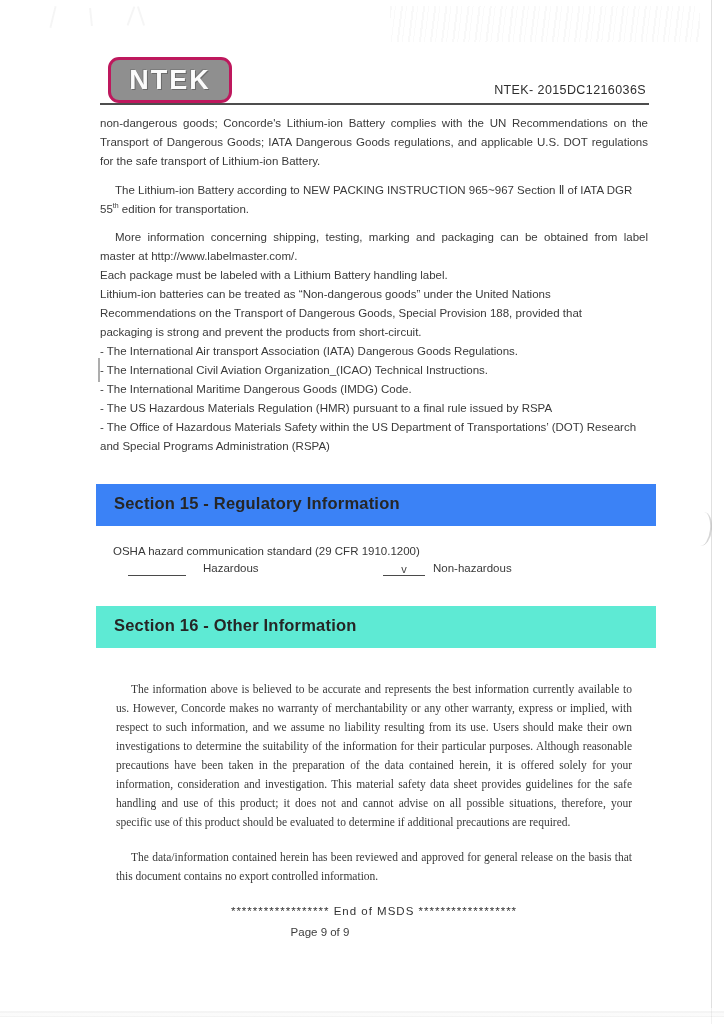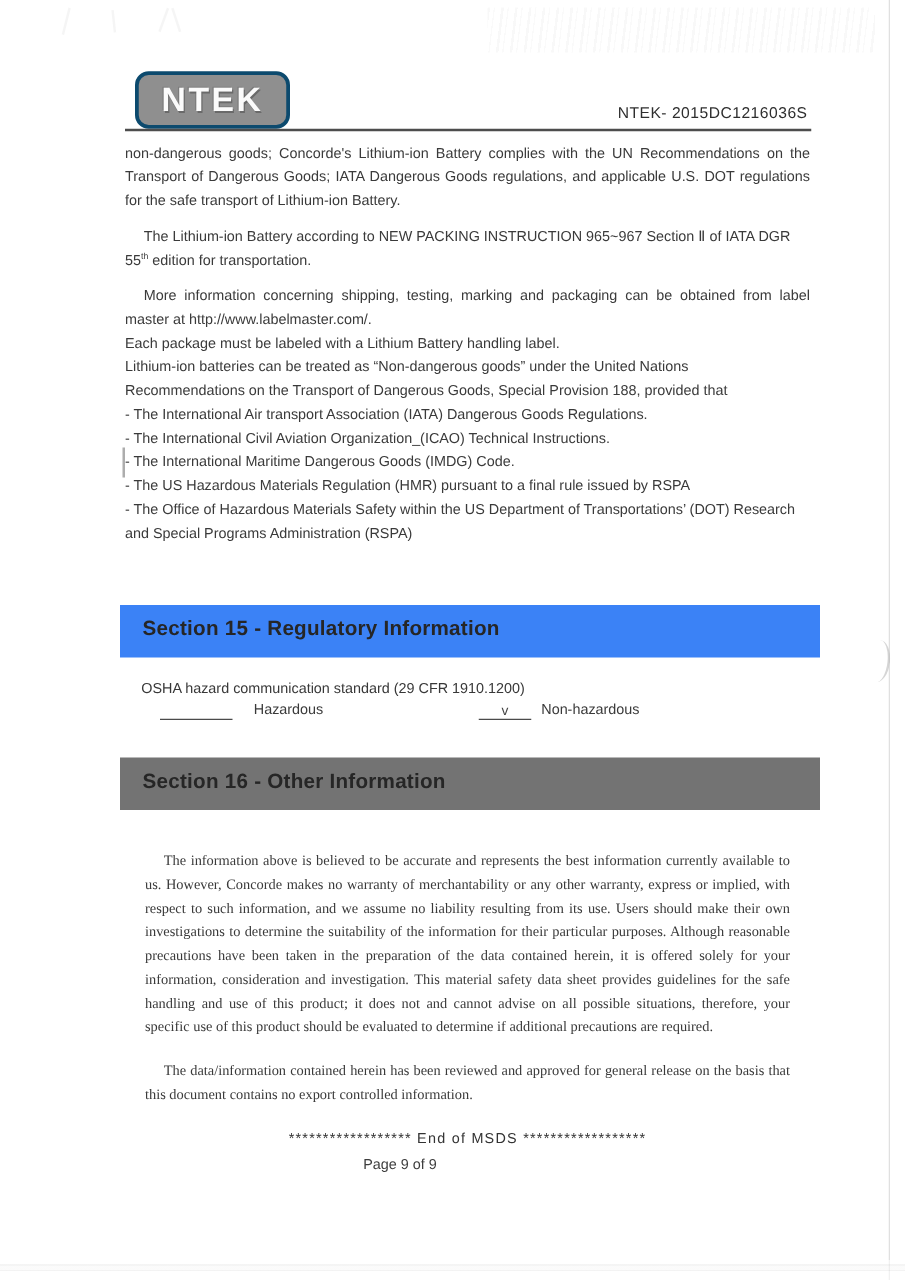--- a/index.html
+++ b/index.html
@@ -16,38 +16,38 @@
   .mark2{left:90px;top:8px;width:2px;height:18px;transform:rotate(-6deg);}
   .mark3{left:130px;top:6px;width:2px;height:20px;transform:rotate(20deg);}
   .mark4{left:140px;top:6px;width:2px;height:20px;transform:rotate(-18deg);}
   .margin-tick{position:absolute;left:98px;top:358px;width:2px;height:24px;background:#8a8a8a;opacity:.7;}
   .pen-arc{position:absolute;left:696px;top:512px;width:14px;height:34px;opacity:.55;
     border-right:2px solid #b5b5b5;border-radius:0 60% 60% 0 / 0 50% 50% 0;transform:rotate(6deg);}
   .scan-streaks-bottom{position:absolute;left:0;bottom:0;width:724px;height:16px;opacity:.55;
     background:repeating-linear-gradient(180deg,#ffffff 0 3px,#ececec 3px 5px,#f7f7f7 5px 8px,#e9e9e9 8px 9px,#ffffff 9px 16px);}
   
   .logo{position:absolute;left:108px;top:57px;width:118px;height:40px;background:#8f8f8f;
-    border:3px solid #0c4a6e;border-radius:11px;display:flex;align-items:center;justify-content:center;}
+    border:3px solid #be185d;border-radius:11px;display:flex;align-items:center;justify-content:center;}
   .logo span{font-size:27px;font-weight:700;letter-spacing:2px;color:#fbfbfb;
     text-shadow:1px 1px 0 #6a6a6a, -1px -1px 0 #7c7c7c;}
   .docnum{position:absolute;left:430px;top:83px;width:216px;text-align:right;
     font-size:12.5px;color:#2e2e2e;letter-spacing:.4px;}
   .header-rule{position:absolute;left:100px;top:103px;width:549px;height:2px;background:#4d4d4d;}
   
   .content1{position:absolute;left:100px;top:114px;width:548px;font-size:11.5px;line-height:19px;}
   .content1 p{margin:0;}
   .p1{margin-bottom:10px !important;}
   .p2{margin-bottom:9px !important;}
   .just{text-align:justify;}
   .indent{text-indent:15px;}
   sup{font-size:7px;vertical-align:super;line-height:0;}
   
   .band{position:absolute;left:96px;width:560px;height:42px;}
   .band-s15{top:484px;background:#3b82f6;}
-  .band-s16{top:606px;background:#737373;}
+  .band-s16{top:606px;background:#5eead4;}
   .band h2{margin:0;padding:10px 0 0 18px;font-size:16.5px;font-weight:700;color:#262626;letter-spacing:.2px;}
   
   .osha{position:absolute;left:113px;top:545px;font-size:11.5px;color:#383838;}
   .hazrow{position:absolute;left:100px;top:560px;width:548px;height:22px;font-size:11.5px;}
   .hazrow .blank{position:absolute;border-bottom:1.5px solid #4a4a4a;height:15px;display:inline-block;}
   .b1{left:28px;width:58px;}
   .l1{position:absolute;left:103px;top:2px;}
   .b2{left:283px;width:42px;text-align:center;}
   .b2 em{font-style:normal;font-size:11px;color:#444;position:relative;top:3px;}
   .l2{position:absolute;left:333px;top:2px;}
@@ -79,20 +79,21 @@
   <div class="docnum">NTEK- 2015DC1216036S</div>
   <div class="header-rule"></div>
 
   <div class="content1">
     <p class="just p1">non-dangerous goods; Concorde's Lithium-ion Battery complies with the UN Recommendations on the Transport of Dangerous Goods; IATA Dangerous Goods regulations, and applicable U.S. DOT regulations for the safe transport of Lithium-ion Battery.</p>
     <p class="indent p2"><span>The Lithium-ion Battery according to NEW PACKING INSTRUCTION 965~967 Section Ⅱ of IATA DGR 55</span><sup>th</sup><span> edition for transportation.</span></p>
     <p class="just indent">More information concerning shipping, testing, marking and packaging can be obtained from label master at http://www.labelmaster.com/.</p>
     <div>Each package must be labeled with a Lithium Battery handling label.</div>
     <div>Lithium-ion batteries can be treated as “Non-dangerous goods” under the United Nations</div>
     <div>Recommendations on the Transport of Dangerous Goods, Special Provision 188, provided that</div>
+    <div>packaging is strong and prevent the products from short-circuit.</div>
     <div>- The International Air transport Association (IATA) Dangerous Goods Regulations.</div>
     <div>- The International Civil Aviation Organization_(ICAO) Technical Instructions.</div>
     <div>- The International Maritime Dangerous Goods (IMDG) Code.</div>
     <div>- The US Hazardous Materials Regulation (HMR) pursuant to a final rule issued by RSPA</div>
     <div>- The Office of Hazardous Materials Safety within the US Department of Transportations’ (DOT) Research and Special Programs Administration (RSPA)</div>
   </div>
 
   <section class="band band-s15">
     <h2>Section 15 - Regulatory Information</h2>
   </section>

